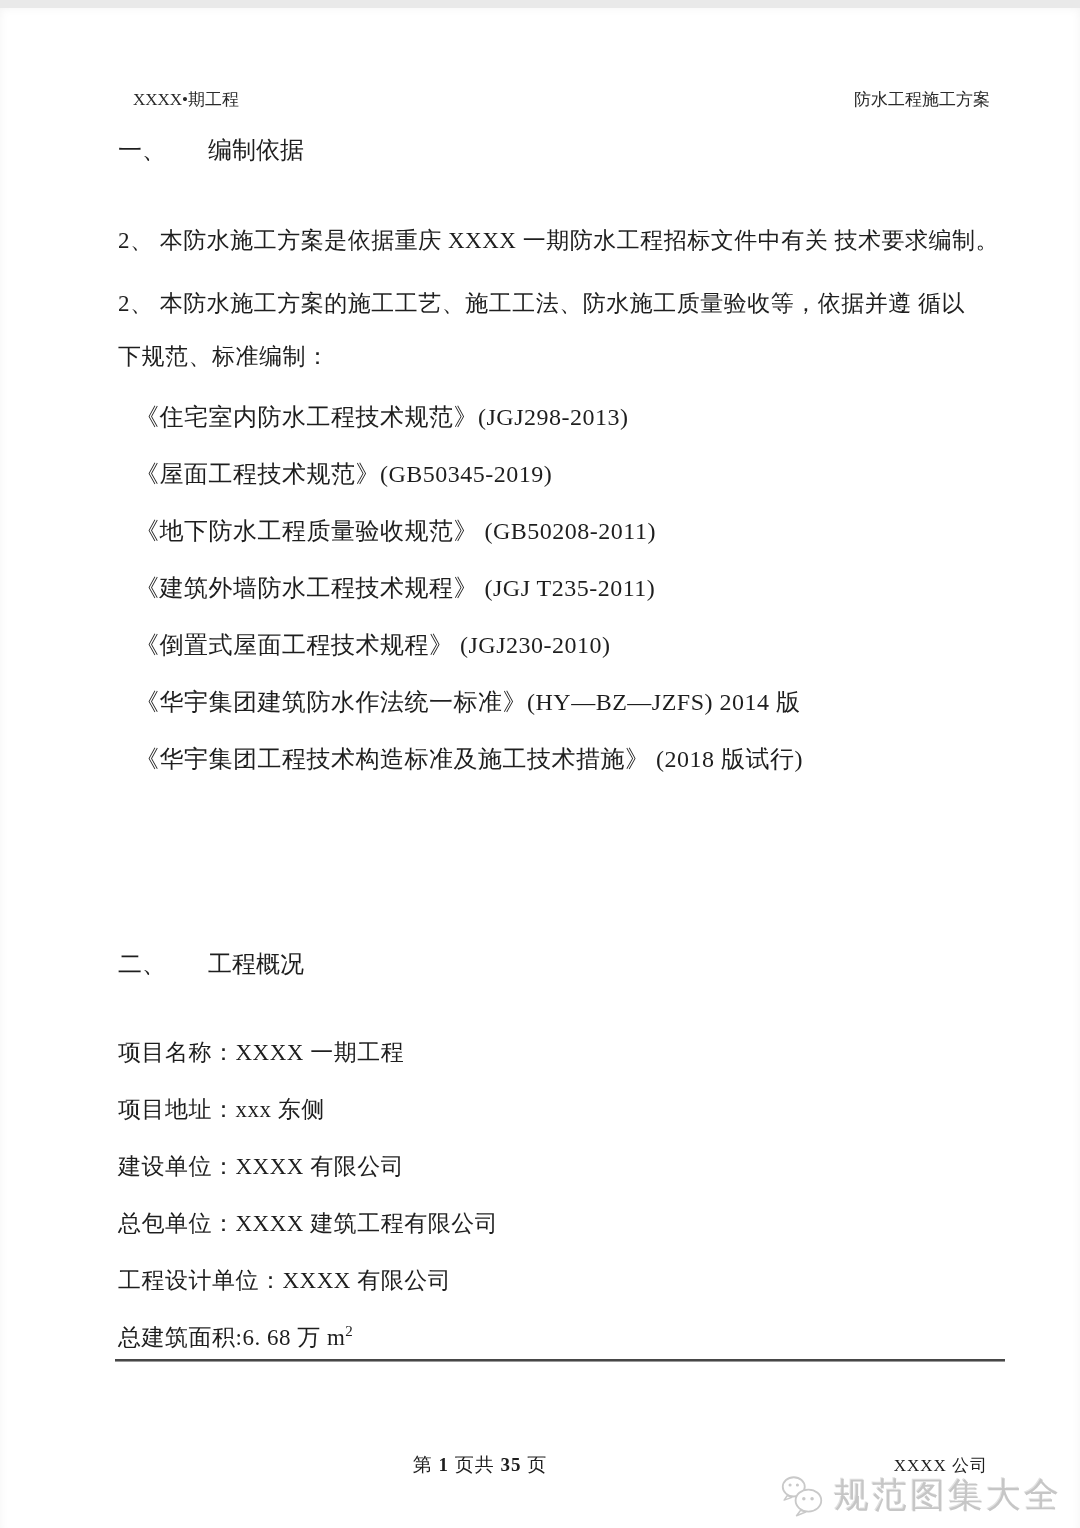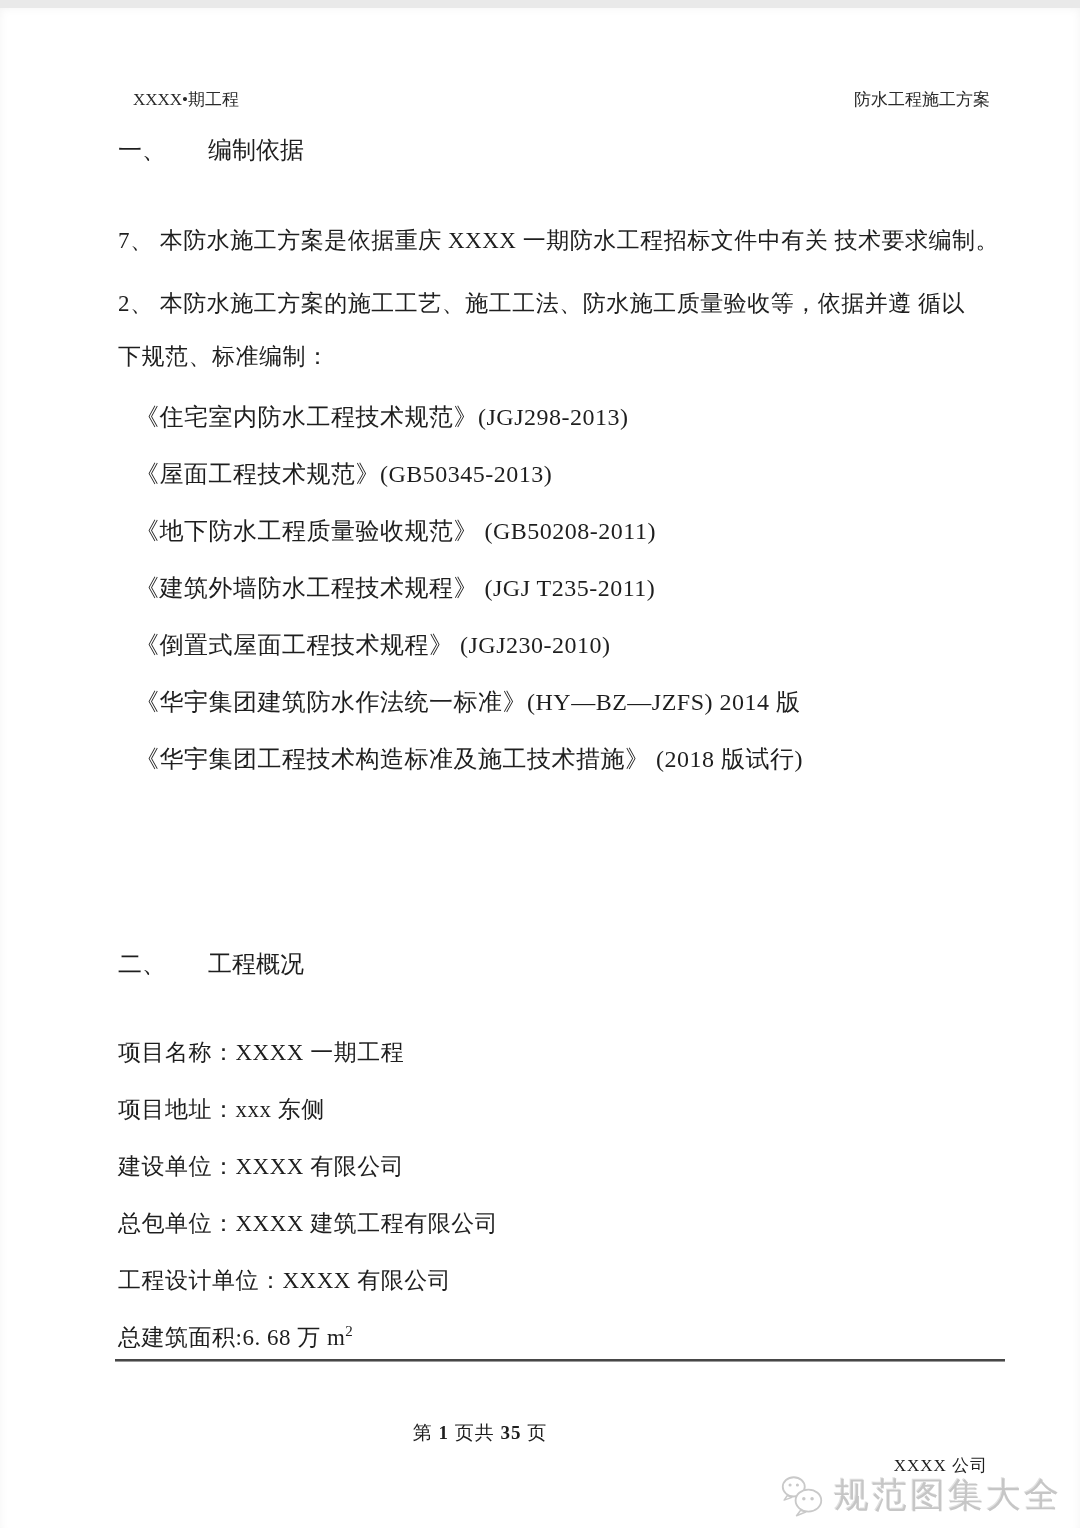--- a/index.html
+++ b/index.html
@@ -39,21 +39,21 @@
     font-size:23px; white-space:nowrap; letter-spacing:0.5px;
   }
   .area-line sup { font-size:15px; vertical-align:super; line-height:0; }
   .divider {
     position:absolute; left:115px; top:1351px;
     width:890px; height:3px;
     background:#474747;
     border-bottom:1px solid #9a9a9a;
   }
   .footer-page {
-    position:absolute; left:0; top:1412px; width:960px;
+    position:absolute; left:0; top:1444px; width:960px;
     text-align:center; font-size:19px; letter-spacing:1px;
   }
   .footer-page b { font-family:"Liberation Serif","DejaVu Serif",serif; }
   .footer-company {
     position:absolute; right:92px; top:1446px;
     font-size:17px; letter-spacing:1px;
   }
   .watermark {
     position:absolute; right:18px; top:1464px;
     display:flex; align-items:center; gap:8px;
@@ -73,27 +73,27 @@
 
   <div class="header">
     <span>XXXX•期工程</span>
     <span>防水工程施工方案</span>
   </div>
 
   <div class="sec-heading" style="top:126px;">
     <span class="sec-num">一、</span><span class="sec-title">编制依据</span>
   </div>
 
-  <div class="bodyline" style="top:217px;">7、 本防水施工方案是依据重庆 XXXX 一期防水工程招标文件中有关 技术要求编制。</div>
+  <div class="bodyline" style="top:217px;">2、 本防水施工方案是依据重庆 XXXX 一期防水工程招标文件中有关 技术要求编制。</div>
   <div class="bodyline" style="top:280px;">2、 本防水施工方案的施工工艺、施工工法、防水施工质量验收等，依据并遵 循以</div>
   <div class="bodyline" style="top:333px;">下规范、标准编制：</div>
 
   <div class="std-list">
       <div class="std-line">《住宅室内防水工程技术规范》(JGJ298-2013)</div>
-      <div class="std-line">《屋面工程技术规范》(GB50345-2013)</div>
+      <div class="std-line">《屋面工程技术规范》(GB50345-2019)</div>
       <div class="std-line">《地下防水工程质量验收规范》 (GB50208-2011)</div>
       <div class="std-line">《建筑外墙防水工程技术规程》 (JGJ T235-2011)</div>
       <div class="std-line">《倒置式屋面工程技术规程》 (JGJ230-2010)</div>
       <div class="std-line">《华宇集团建筑防水作法统一标准》(HY—BZ—JZFS) 2014 版</div>
       <div class="std-line">《华宇集团工程技术构造标准及施工技术措施》 (2018 版试行)</div>
     </div>
 
 
   <div class="sec-heading" style="top:940px;">
     <span class="sec-num">二、</span><span class="sec-title">工程概况</span>

